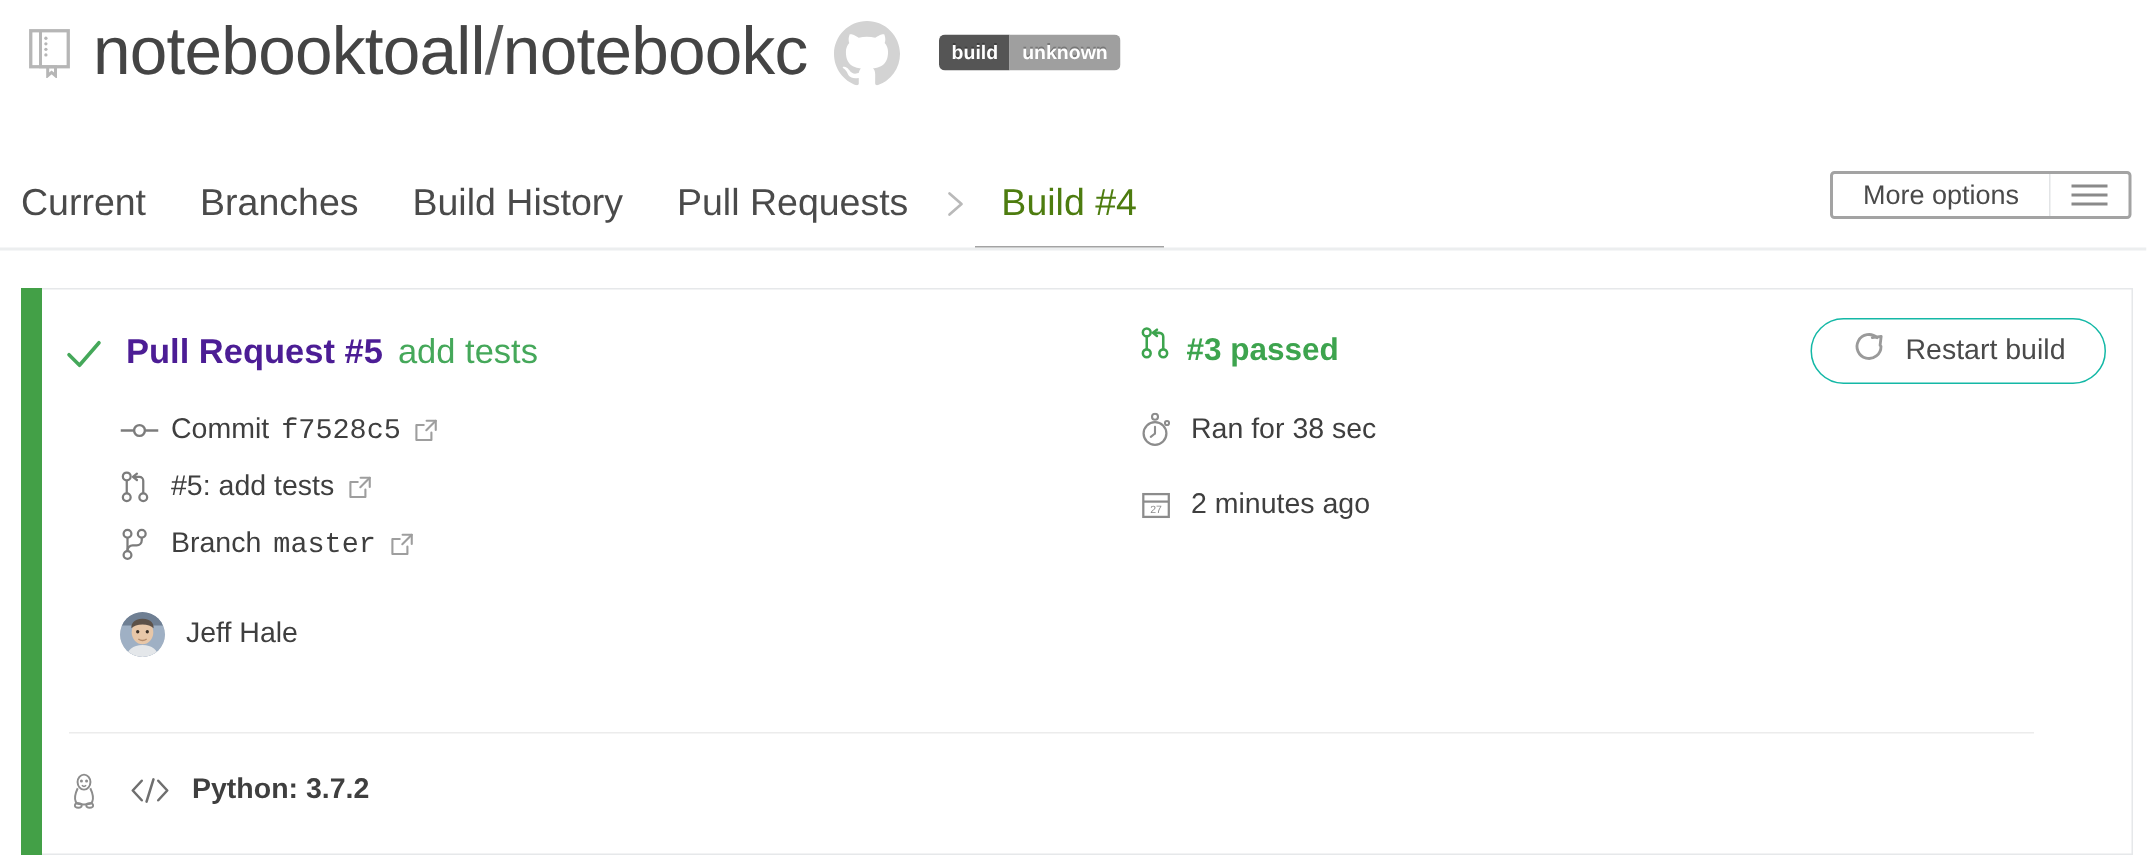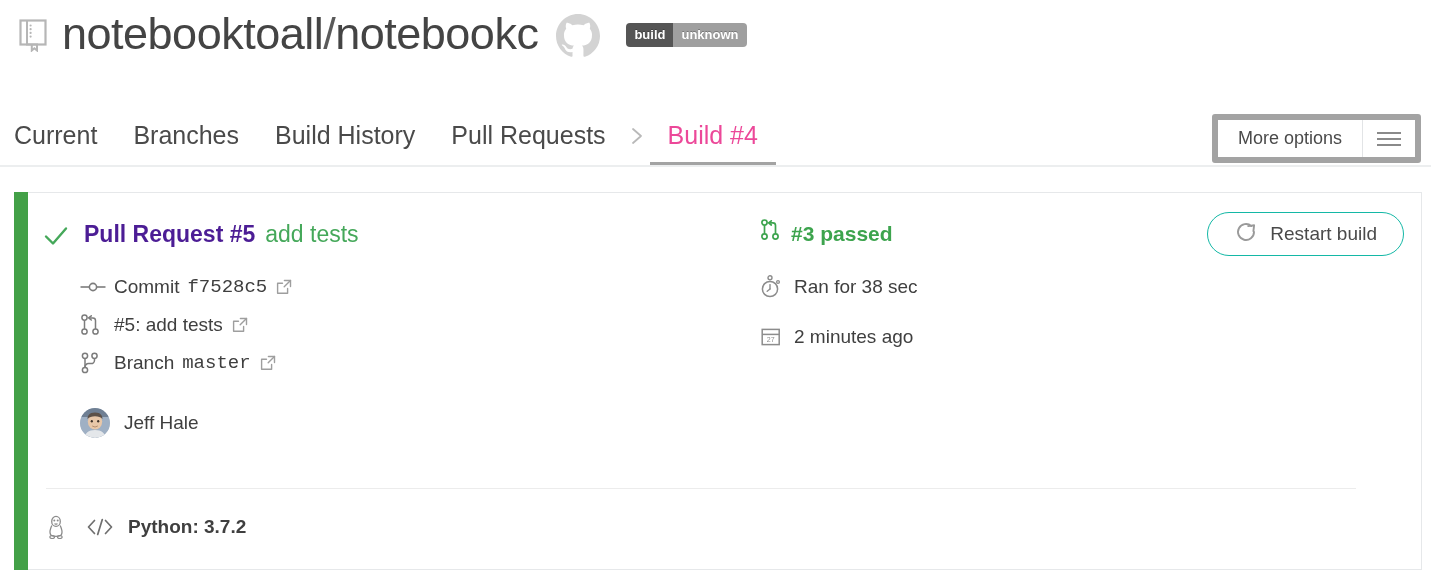--- a/index.html
+++ b/index.html
@@ -98,36 +98,36 @@
     color: #4a4a4a;
     padding: 0 18px;
     height: 59px;
     line-height: 59px;
     box-sizing: border-box;
     white-space: nowrap;
     cursor: pointer;
   }
   .tab:first-child { padding-left: 4px; }
   .tab.active {
-    color: #ec4899;
-    border-bottom: 3px solid #a3a3a3;
+    color: #4d7c0f;
+    border-bottom: 1px solid #a3a3a3;
   }
   #breadcrumb-chevron {
     width: 22px;
     height: 22px;
     margin: 0 2px;
     flex: none;
   }
   #more-options-group {
     position: absolute;
     right: 10px;
     top: 8px;
-    height: 49px;
-    display: flex;
-    border: 6px solid #a3a3a3;
+    height: 32px;
+    display: flex;
+    border: 2px solid #a3a3a3;
     border-radius: 3px;
     background: #fff;
     box-sizing: border-box;
   }
   #more-options-button {
     font-size: 18px;
     color: #4a4a4a;
     padding: 0 20px;
     display: flex;
     align-items: center;

